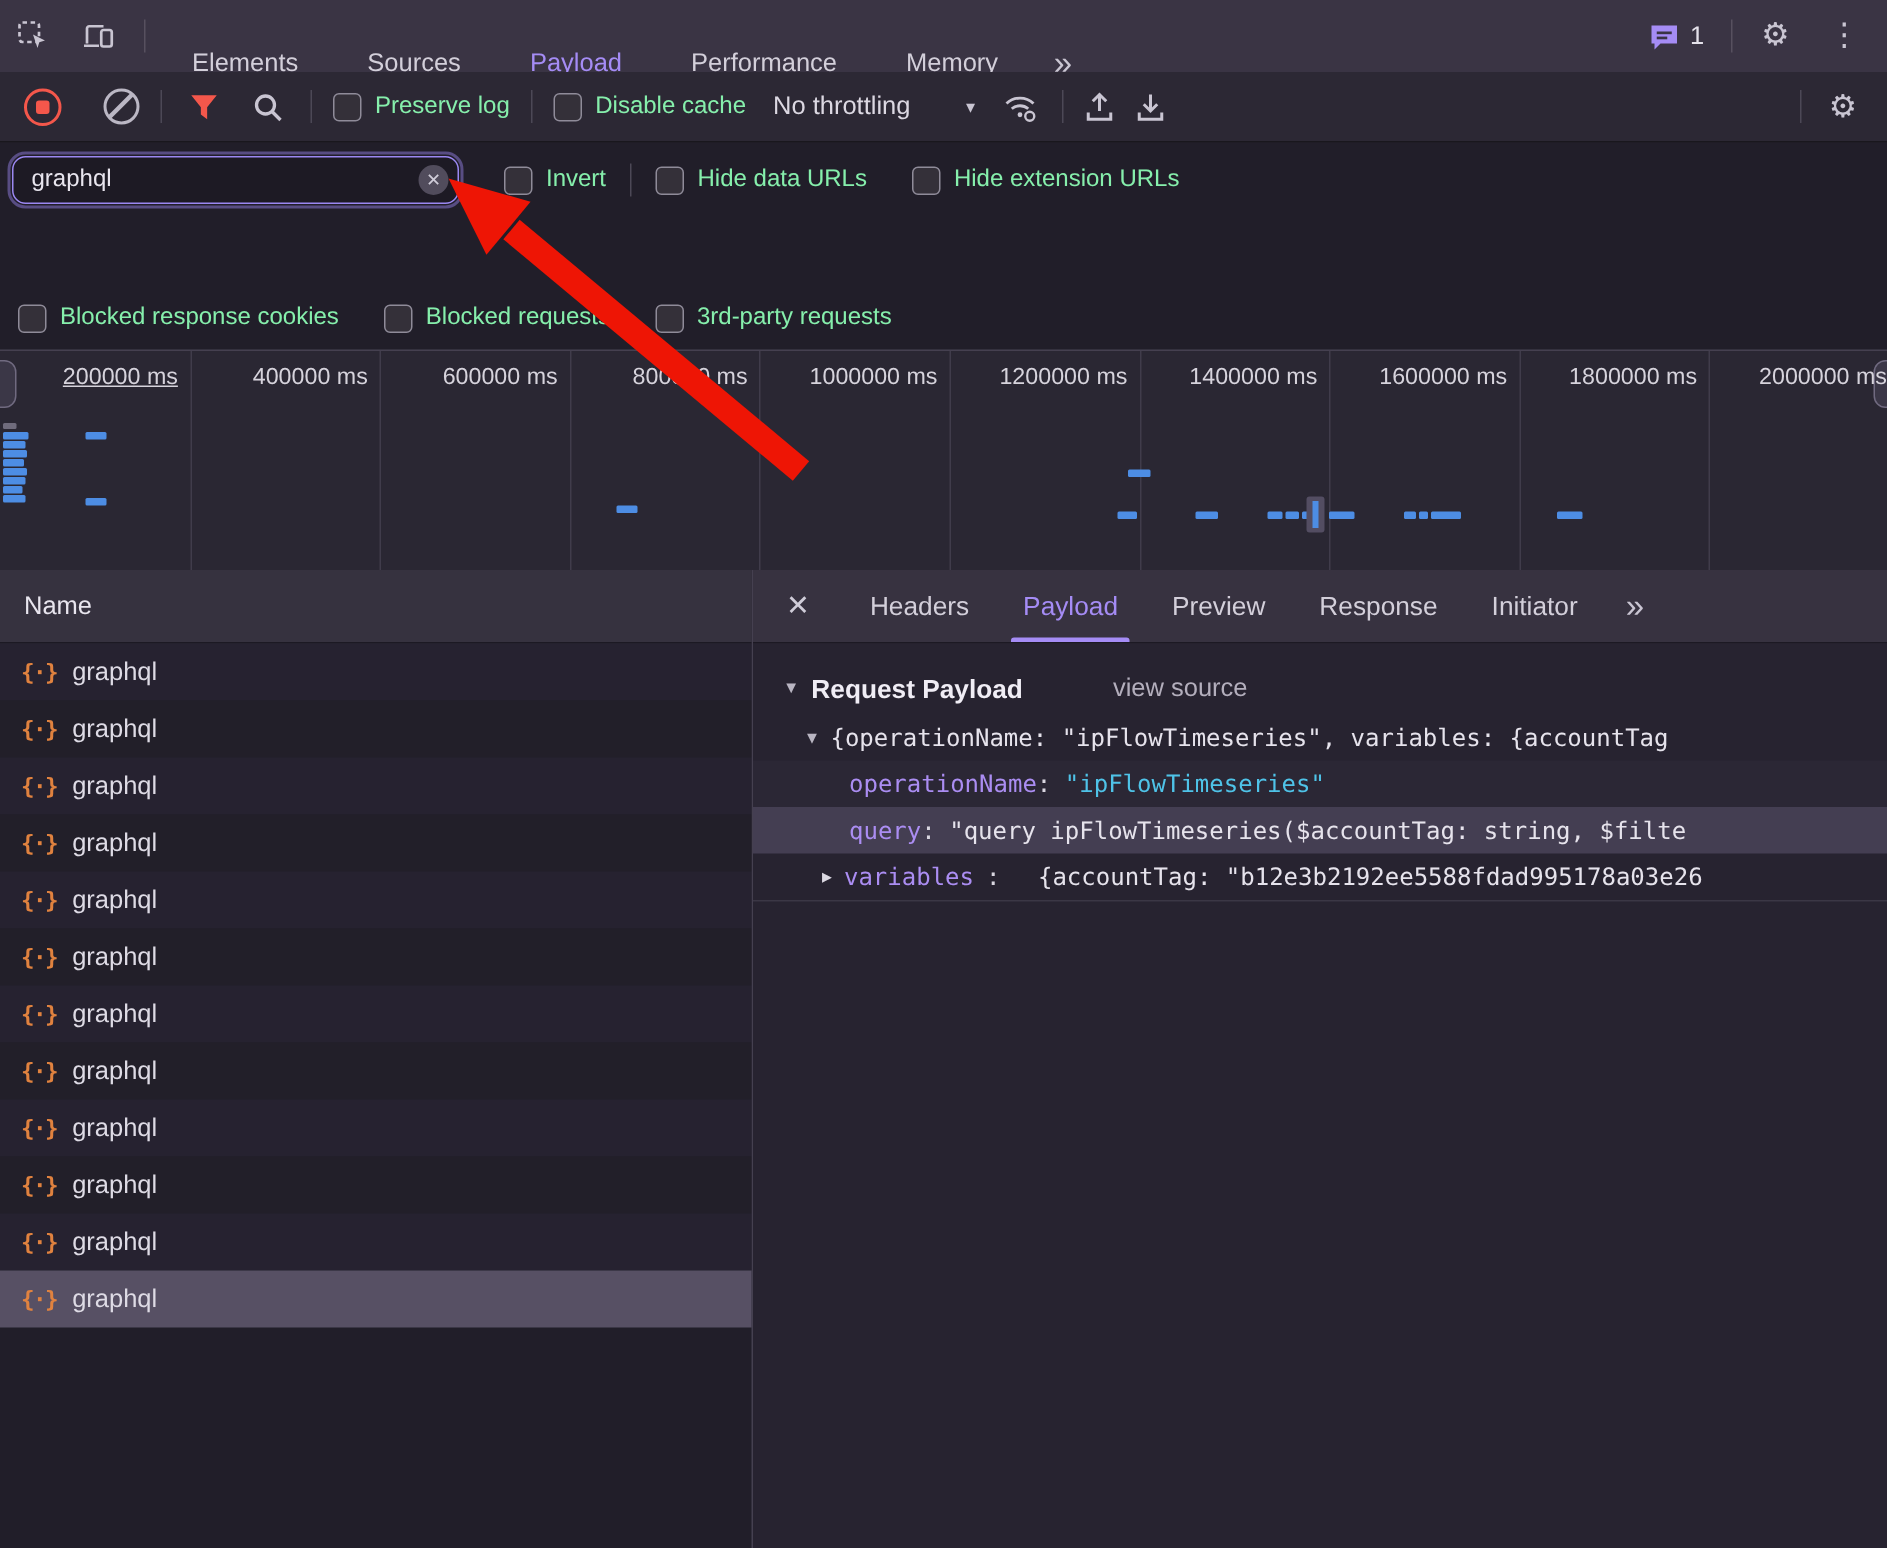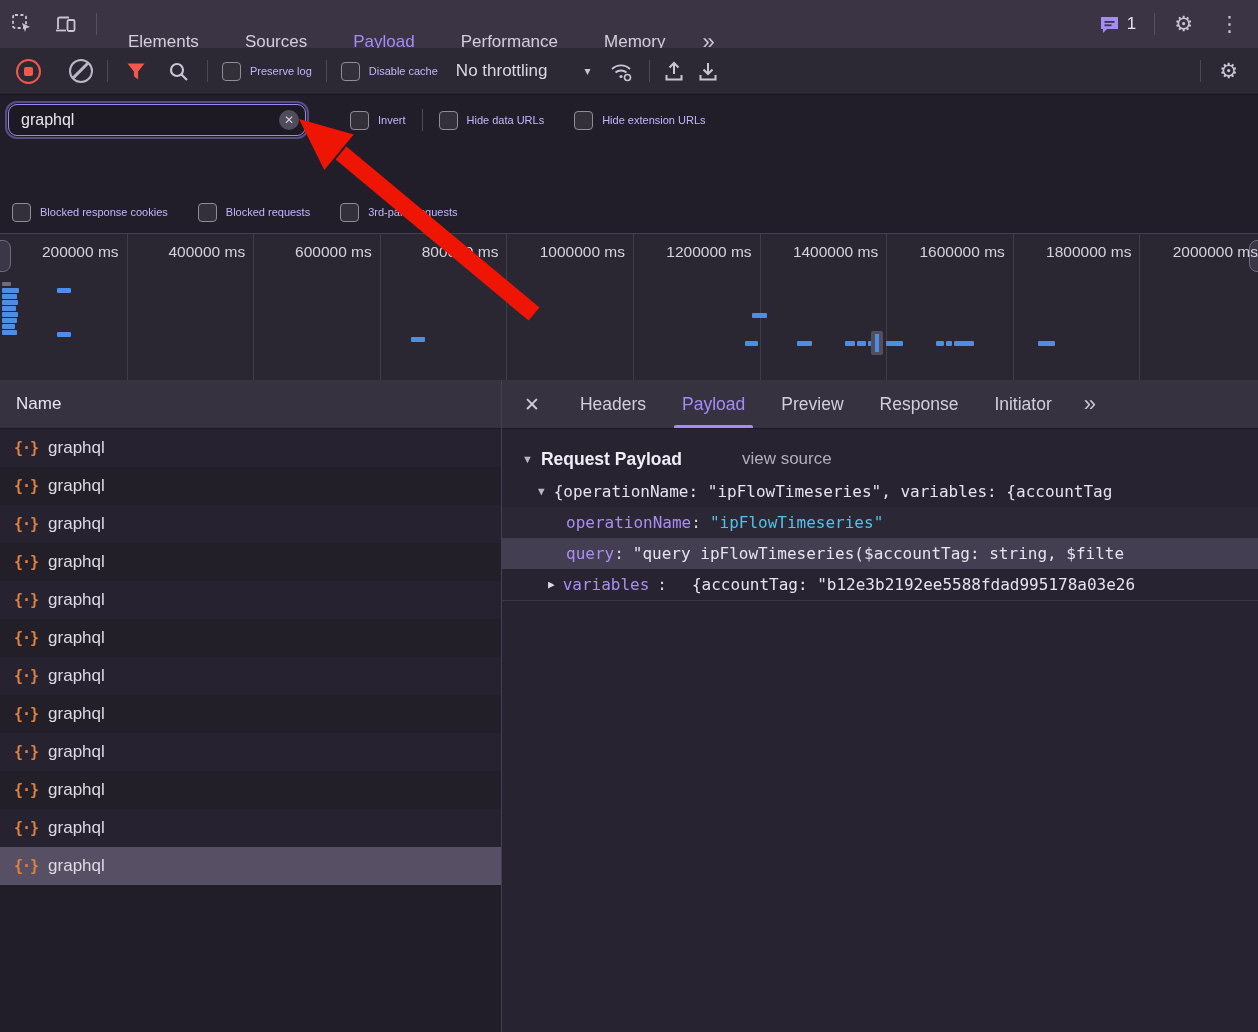--- a/index.html
+++ b/index.html
@@ -25,21 +25,21 @@
   
   .nettoolbar{position:absolute;left:0;top:48px;width:1258px;height:47px;background:var(--toolbar);
               display:flex;align-items:center;gap:14px;padding:0 16px;box-sizing:border-box;
               border-bottom:1px solid #19171d;}
   .rec-btn{width:21px;height:21px;border:2.5px solid var(--red);border-radius:50%;
            display:flex;align-items:center;justify-content:center;flex:0 0 auto;}
   .rec-btn i{display:block;width:9px;height:9px;background:var(--red);border-radius:2px;}
   .ban{position:relative;width:20px;height:20px;border:2.5px solid #bbb7c4;border-radius:50%;flex:0 0 auto;}
   .ban::after{content:"";position:absolute;left:-1px;top:8px;width:21px;height:2.5px;background:#bbb7c4;transform:rotate(-45deg);}
   .cb{width:17px;height:17px;border:1.5px solid #8f8b99;border-radius:4px;background:#343039;flex:0 0 auto;}
-  .cb-label{font-size:11px;color:#c4b5fd;white-space:nowrap;}
+  .cb-label{font-size:16px;color:#86efac;white-space:nowrap;}
   .cb-group{display:flex;align-items:center;gap:9px;}
   .throttle{display:flex;align-items:center;gap:37px;font-size:17px;color:#dcd8e2;padding:0 4px;}
   .caret{font-size:12px;color:#c9c5d2;}
   svg.ic{display:block;}
   
   .filterrow{position:absolute;left:0;top:95px;width:1258px;height:50px;display:flex;align-items:center;gap:16px;
              padding:0 8px;box-sizing:border-box;}
   .search-box{position:relative;width:298px;height:32px;flex:0 0 auto;}
   .search-box input{width:100%;height:100%;box-sizing:border-box;background:#1d1a24;color:var(--text);
       border:1px solid #9b88f2;border-radius:9px;outline:2px solid rgba(155,136,242,.45);outline-offset:1px;
@@ -199,21 +199,21 @@
     <span class="grow"></span>
     <span class="vsep"></span>
     <span class="glyph-btn" style="line-height:normal;padding:0 4px;">⚙</span>
   </div>
 
   <div class="filterrow">
     <span class="search-box">
       <input value="graphql" style="">
       <span class="clear-x">✕</span>
     </span>
-    <span class="cb-group" style="margin-left:28px;">
+    <span class="cb-group" style="margin-left:14px;">
       <span class="cb"></span>
       <span class="cb-label">Invert</span>
     </span>
     <span class="vsep"></span>
     <span class="cb-group">
       <span class="cb"></span>
       <span class="cb-label">Hide data URLs</span>
     </span>
     <span class="cb-group" style="margin-left:14px;">
       <span class="cb"></span>
@@ -234,21 +234,21 @@
     <span class="cb-group">
       <span class="cb"></span>
       <span class="cb-label">3rd-party requests</span>
     </span>
   </div>
 
   <div class="overview">
     <span class="ov-handle" style="left:-7px;"></span>
     <span class="ov-handle" style="left:1249px;"></span>
   <div class="ov-divider" style="left: 126.6px;"></div>
-      <div class="ov-tick" style="left: 0.6px;">200000 ms</div>
+      <div class="ov-tick" style="left: 0.6px; text-decoration: underline;">200000 ms</div>
       <div class="ov-divider" style="left: 253.2px;"></div>
       <div class="ov-tick" style="left: 127.2px;">400000 ms</div>
       <div class="ov-divider" style="left: 379.8px;"></div>
       <div class="ov-tick" style="left: 253.8px;">600000 ms</div>
       <div class="ov-divider" style="left: 506.4px;"></div>
       <div class="ov-tick" style="left: 380.4px;">800000 ms</div>
       <div class="ov-divider" style="left: 633px;"></div>
       <div class="ov-tick" style="left: 507px;">1000000 ms</div>
       <div class="ov-divider" style="left: 759.6px;"></div>
       <div class="ov-tick" style="left: 633.6px;">1200000 ms</div>

